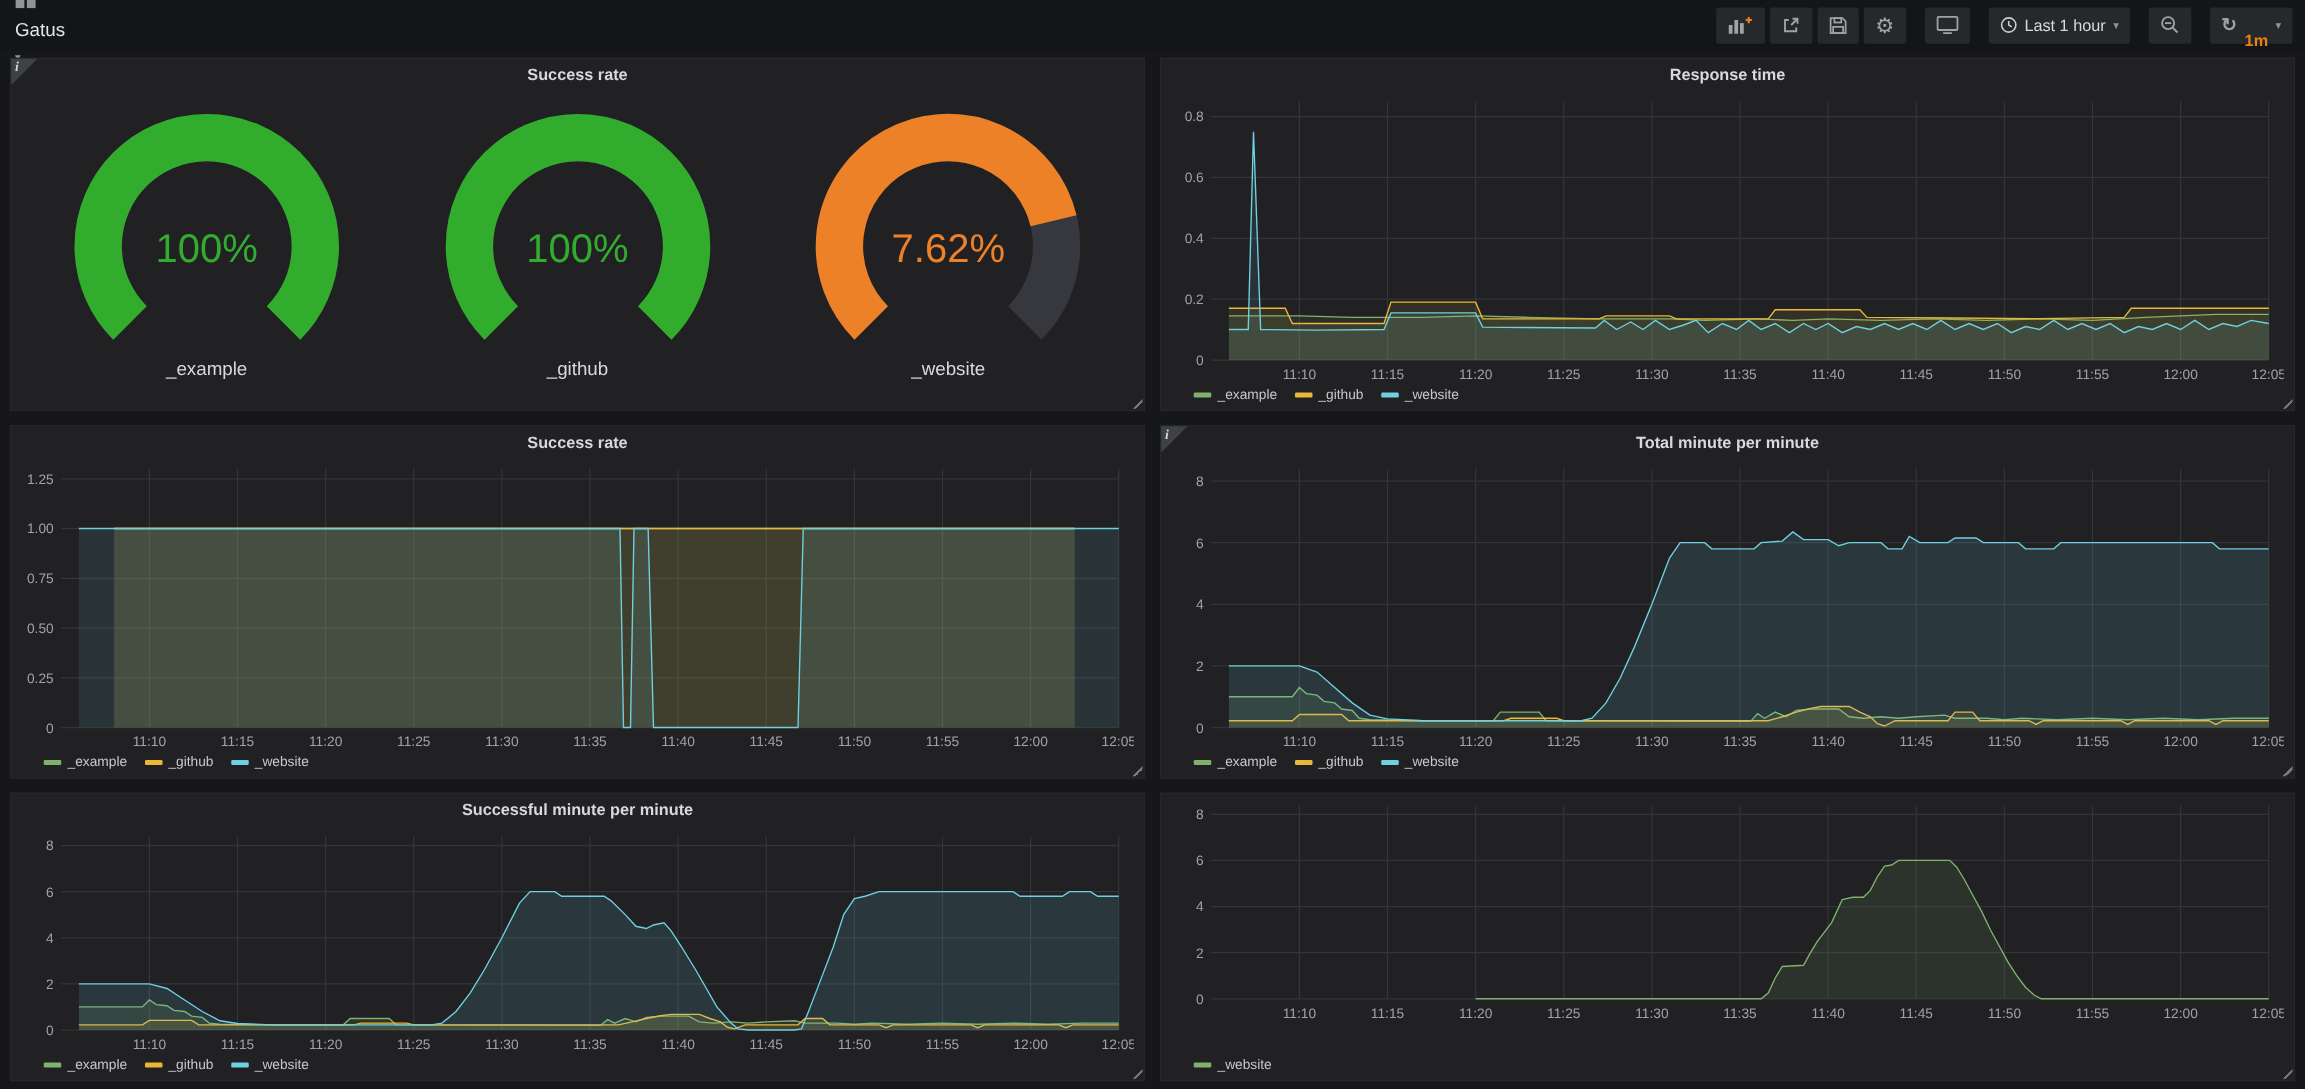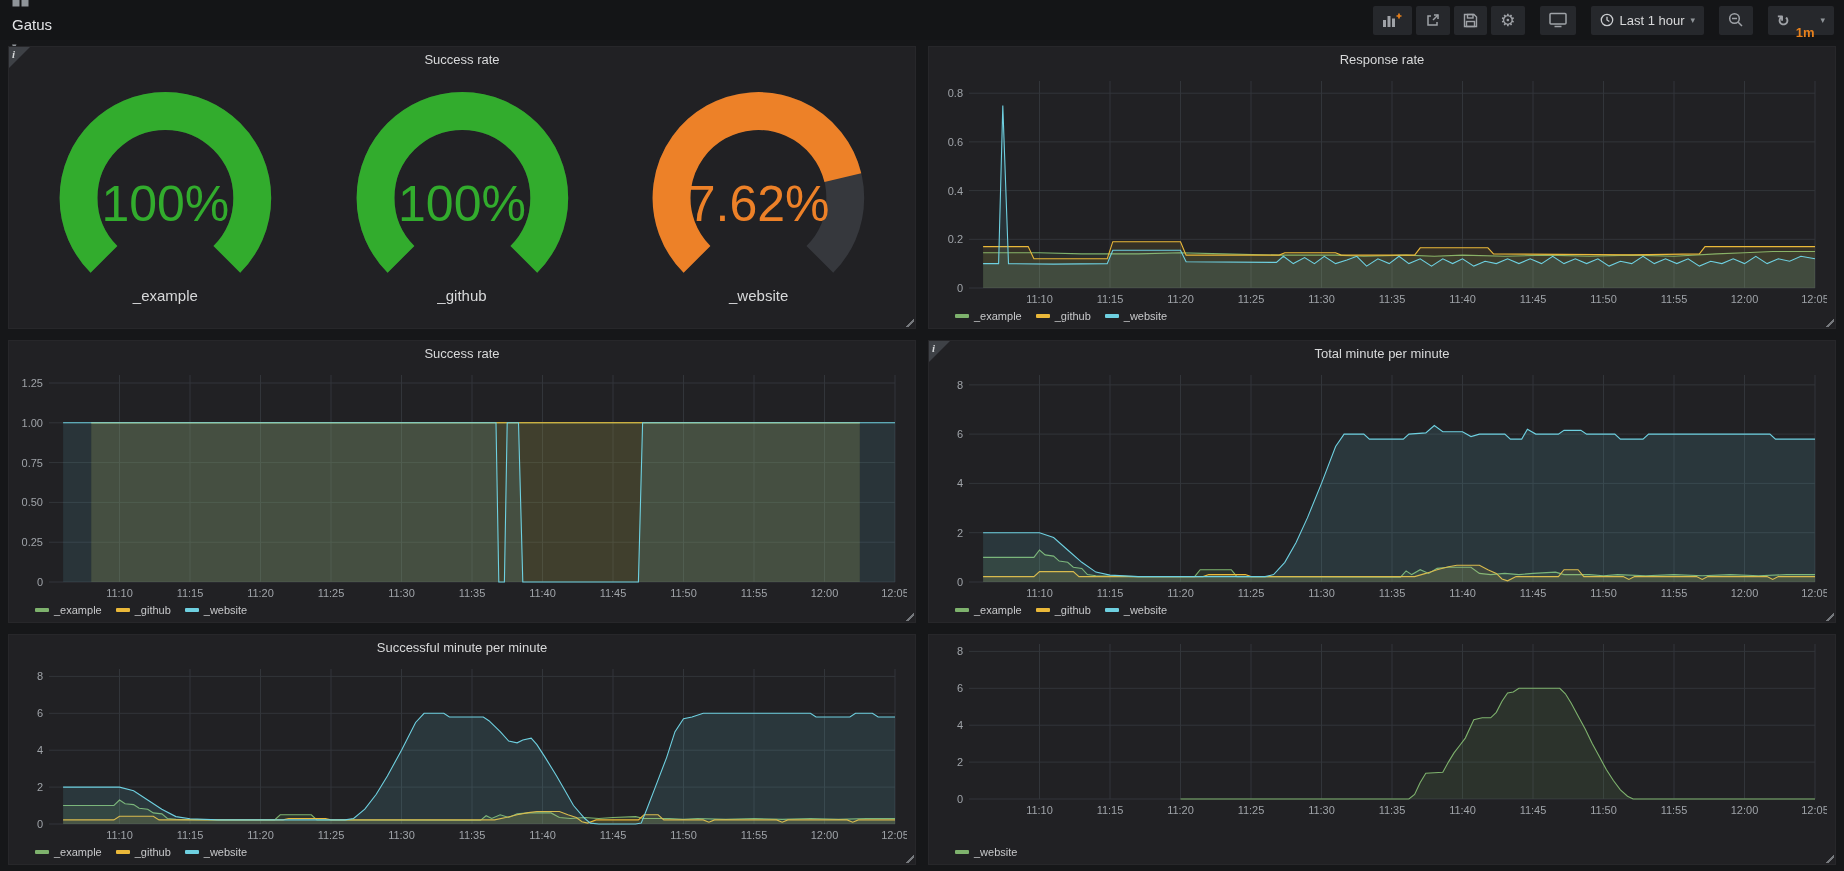--- a/index.html
+++ b/index.html
@@ -21,21 +21,21 @@
   .refresh-glyph { color:#9fa2a7; font-size:15px; font-weight:bold; line-height:1; }
   .gear-glyph { color:#9fa2a7; font-size:17px; line-height:1; }
 
   
   .dashboard { display:grid; grid-template-columns:1fr 1fr;
                grid-template-rows:283px 283px 1fr; gap:11px 12px;
                height:831px; padding:6px 8px 6px 8px; }
   .panel { background:#212124; border:1px solid rgba(255,255,255,0.03);
            position:relative; display:flex; flex-direction:column; min-height:0; }
   .panel-title { height:25px; line-height:25px; text-align:center; color:#d8d9da;
-                 font-size:13px; font-weight:400; flex:0 0 auto; cursor:pointer; }
+                 font-size:13px; font-weight:700; flex:0 0 auto; cursor:pointer; }
   .info-corner { position:absolute; top:0; left:0; width:0; height:0;
                  border-left:21px solid #3e4146; border-bottom:21px solid transparent; }
   .info-corner span { position:absolute; left:-18px; top:1px; color:#d4d6d8;
                       font-family:"Liberation Serif", serif; font-style:italic;
                       font-weight:bold; font-size:11px; }
   .resize-handle { position:absolute; right:1px; bottom:1px; width:9px; height:9px;
                    background:linear-gradient(135deg, transparent 0 55%, #75787c 55% 70%, transparent 70%); }
 
   
   .chart-area { flex:1 1 auto; position:relative; margin:1px 8px 0 6px; min-height:0; }
@@ -47,21 +47,21 @@
   .legend-item { display:flex; align-items:center; gap:5px; cursor:pointer; }
   .legend-swatch { width:14px; height:4px; border-radius:1px; display:inline-block; }
 
   
   .gauge-row { flex:1; display:flex; align-items:center; justify-content:space-around;
                padding:0 8px 6px; }
   .gauge-cell { width:32%; text-align:center; }
   .gauge-wrap { position:relative; }
   .gauge-svg { width:100%; height:196px; }
   .gauge-value { position:absolute; left:0; right:0; top:50%; transform:translateY(-28%);
-                 font-size:50px; font-weight:500; }
+                 font-size:32px; font-weight:500; }
   .gauge-label { color:#d8d9da; font-size:15px; margin-top:-4px; }
 </style>
 </head>
 <body>
 
 <div class="navbar">
   <div class="nav-left">
     <span style="display:flex;">
       <svg width="17" height="17" viewBox="0 0 17 17" fill="#8f9499">
         <rect x="0.5" y="0.5" width="7" height="7"></rect>
@@ -176,21 +176,21 @@
             </svg>
           <div class="gauge-value" style="color: rgb(237, 129, 40);">7.62%</div>
         </div>
         <div class="gauge-label">_website</div>
       </div>
     </div>
     <span class="resize-handle"></span>
   </div>
 
   <div class="panel">
-    <div class="panel-title">Response rate</div>
+    <div class="panel-title">Response time</div>
     <div class="chart-area">
         <svg class="chart-svg" width="892" height="234">
           <line class="grid-line" x1="34" x2="880" y1="215.0" y2="215.0"></line>
           <text class="tick-label" x="28" y="219" text-anchor="end">0</text>
           <line class="grid-line" x1="34" x2="880" y1="166.3" y2="166.3"></line>
           <text class="tick-label" x="28" y="170.3" text-anchor="end">0.2</text>
           <line class="grid-line" x1="34" x2="880" y1="117.6" y2="117.6"></line>
           <text class="tick-label" x="28" y="121.6" text-anchor="end">0.4</text>
           <line class="grid-line" x1="34" x2="880" y1="68.9" y2="68.9"></line>
           <text class="tick-label" x="28" y="72.9" text-anchor="end">0.6</text>

